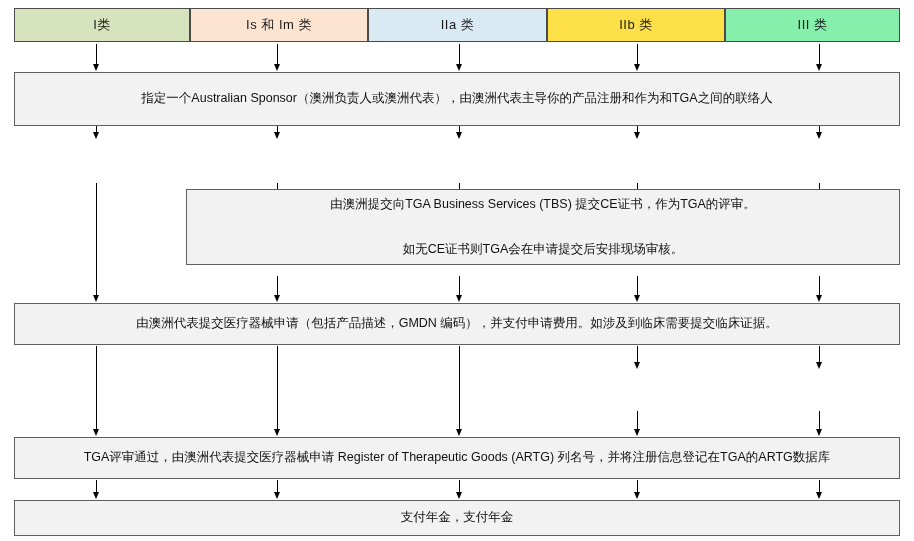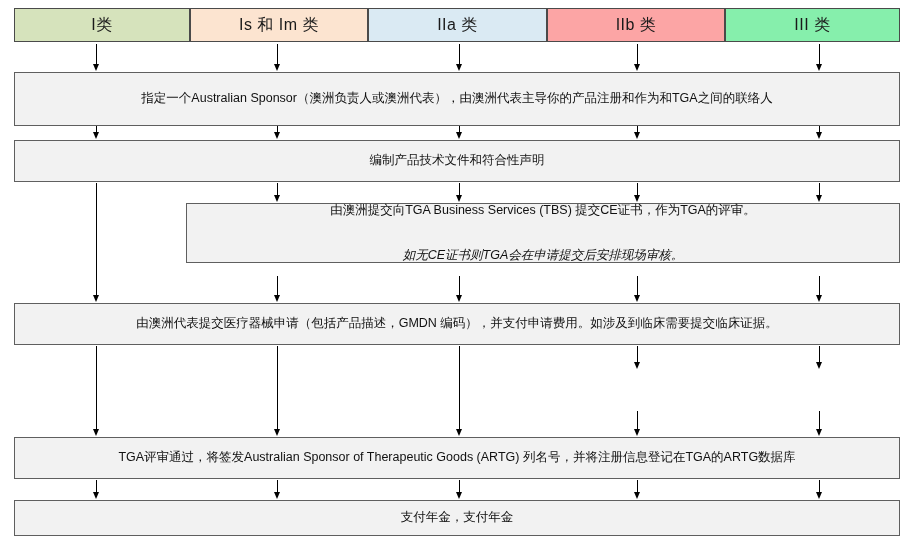--- a/index.html
+++ b/index.html
@@ -21,21 +21,21 @@
   
   .cat-box {
     position: absolute;
     top: 8px;
     height: 34px;
     border: 1px solid #4a4a4a;
     box-sizing: border-box;
     display: flex;
     align-items: center;
     justify-content: center;
-    font-size: 16px;
+    font-size: 13px;
     color: #1a1a1a;
     letter-spacing: 0.5px;
   }
 
   
   .proc-box {
     position: absolute;
     background: #f2f2f2;
     border: 1px solid #5f5f5f;
     box-sizing: border-box;
@@ -48,21 +48,20 @@
     line-height: 1.55;
     text-align: center;
     padding: 0 8px;
   }
   .proc-box .line {
     display: block;
     white-space: nowrap;
   }
   .proc-box.two-line .line + .line {
     margin-top: 26px;
-    font-style: italic;
   }
 
   
   .arrow {
     position: absolute;
     width: 9px;
     pointer-events: none;
   }
   .arrow .shaft {
     position: absolute;
@@ -90,21 +89,21 @@
   <div>
     <div class="cat-box" style="left: 14px; width: 176px; background: rgb(214, 227, 188);">
       <span>I类</span>
     </div>
     <div class="cat-box" style="left: 190px; width: 178px; background: rgb(252, 228, 208); text-align: center;">
       <span>Is 和 Im 类</span>
     </div>
     <div class="cat-box" style="left: 368px; width: 179px; background: rgb(218, 234, 243);">
       <span>IIa 类</span>
     </div>
-    <div class="cat-box" style="left: 547px; width: 178px; background: #fca5a5;">
+    <div class="cat-box" style="left: 547px; width: 178px; background: #fde047;">
       <span>IIb 类</span>
     </div>
     <div class="cat-box" style="left: 725px; width: 175px; background: #86efac;">
       <span>III 类</span>
     </div>
   </div>
 
   <div id="arrow-layer">
       <div class="arrow" style="left: 92px; top: 44px; height: 27px;">
         <div class="shaft" style="height: 20px;"></div>
@@ -229,35 +228,32 @@
       <div class="arrow" style="left: 815px; top: 480px; height: 19px;">
         <div class="shaft" style="height: 12px;"></div>
         <div class="head"></div>
       </div>
     </div>
 
   <div class="proc-box" style="left: 14px; top: 72px; width: 886px; height: 54px;">
     <span class="line">指定一个Australian Sponsor（澳洲负责人或澳洲代表），由澳洲代表主导你的产品注册和作为和TGA之间的联络人</span>
   </div>
 
-  <div class="proc-box" style="left: 14px; top: 140px; width: 886px; height: 42px;">
-    <span class="line">编制产品技术文件和符合性声明</span>
-  </div>
-
-  <div class="proc-box two-line" style="left: 186px; top: 203px; width: 714px; height: 60px;">
+
+  <div class="proc-box two-line" style="left: 186px; top: 189px; width: 714px; height: 76px;">
     <span class="line">由澳洲提交向TGA Business Services (TBS) 提交CE证书，作为TGA的评审。</span>
     <span class="line">如无CE证书则TGA会在申请提交后安排现场审核。</span>
   </div>
 
   <div class="proc-box" style="left: 14px; top: 303px; width: 886px; height: 42px;">
     <span class="line">由澳洲代表提交医疗器械申请（包括产品描述，GMDN 编码），并支付申请费用。如涉及到临床需要提交临床证据。</span>
   </div>
 
 
   <div class="proc-box" style="left: 14px; top: 437px; width: 886px; height: 42px;">
-    <span class="line">TGA评审通过，将签发Australian Sponsor of Therapeutic Goods (ARTG) 列名号，并将注册信息登记在TGA的ARTG数据库</span>
+    <span class="line">TGA评审通过，由澳洲代表提交医疗器械申请 Register of Therapeutic Goods (ARTG) 列名号，并将注册信息登记在TGA的ARTG数据库</span>
   </div>
 
   <div class="proc-box" style="left: 14px; top: 500px; width: 886px; height: 36px;">
     <span class="line">支付年金，支付年金</span>
   </div>
 
 </div>
 
 </body></html>

